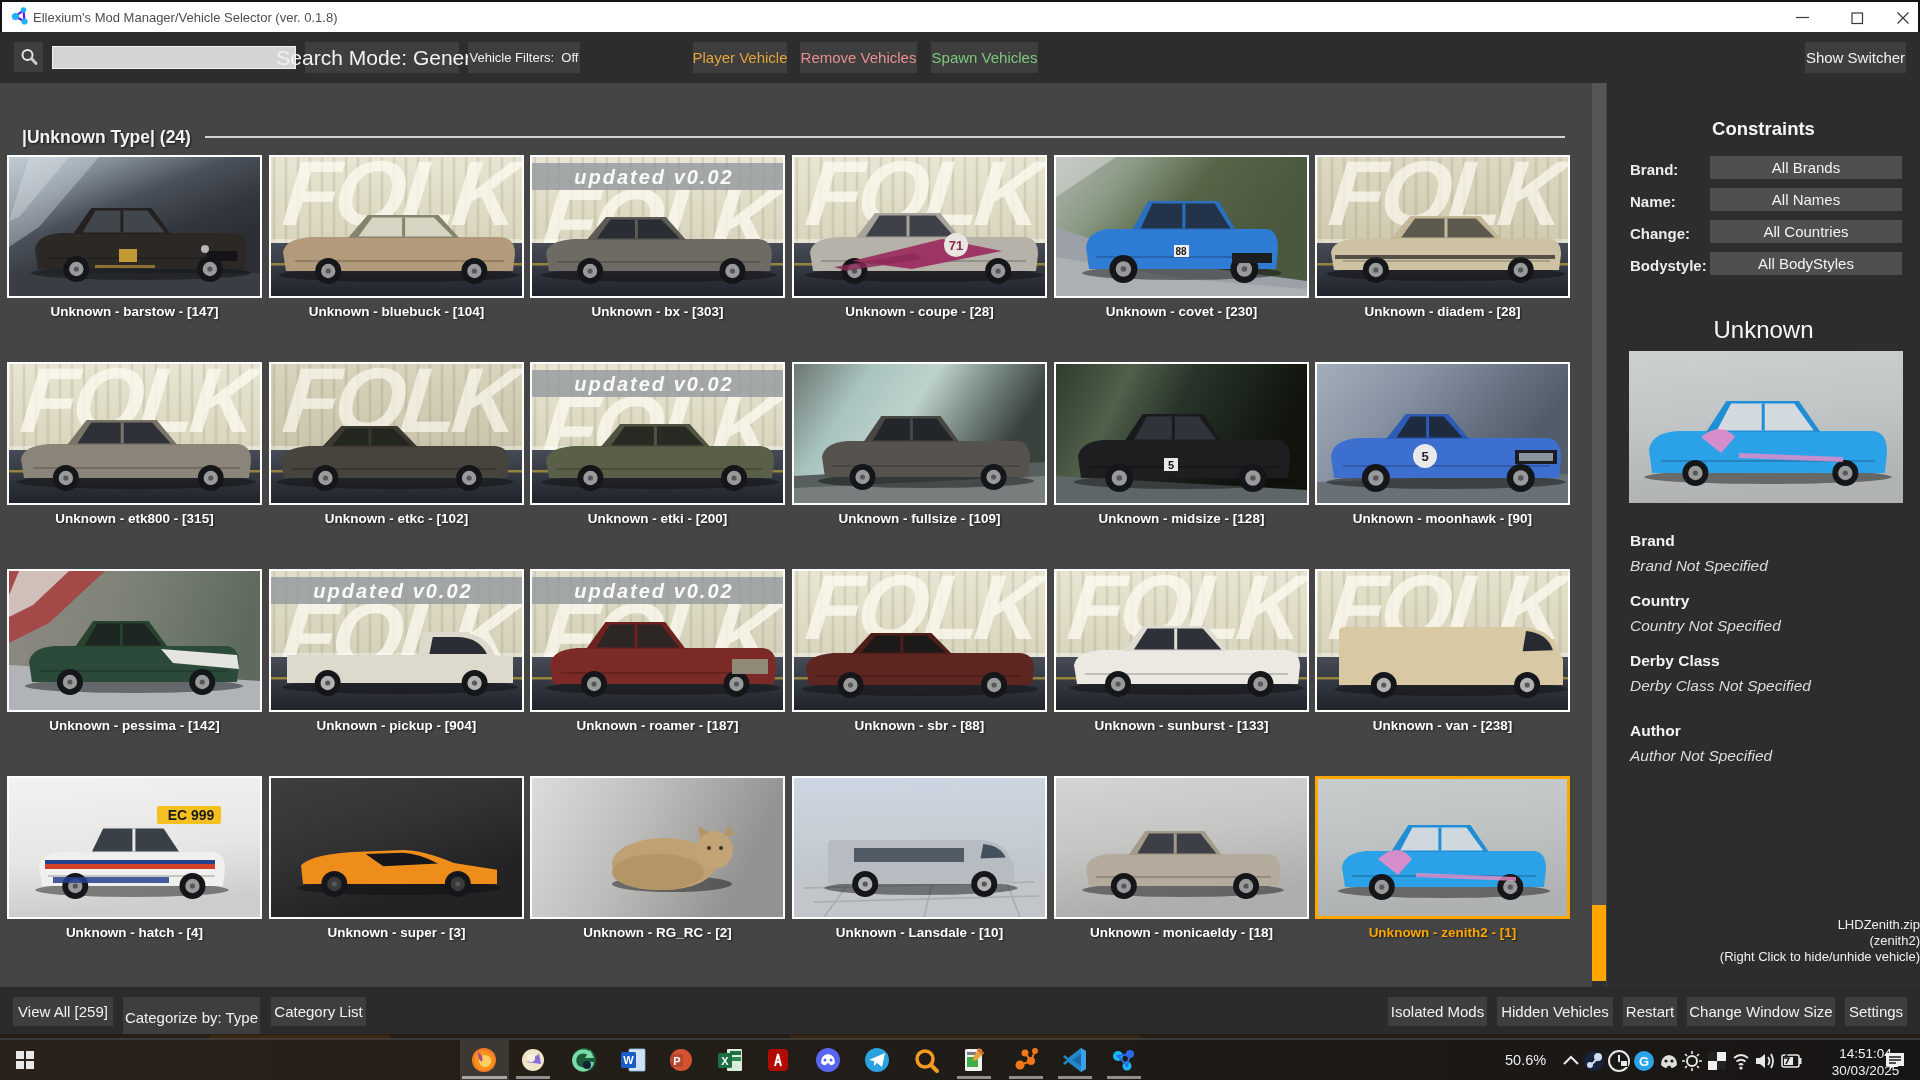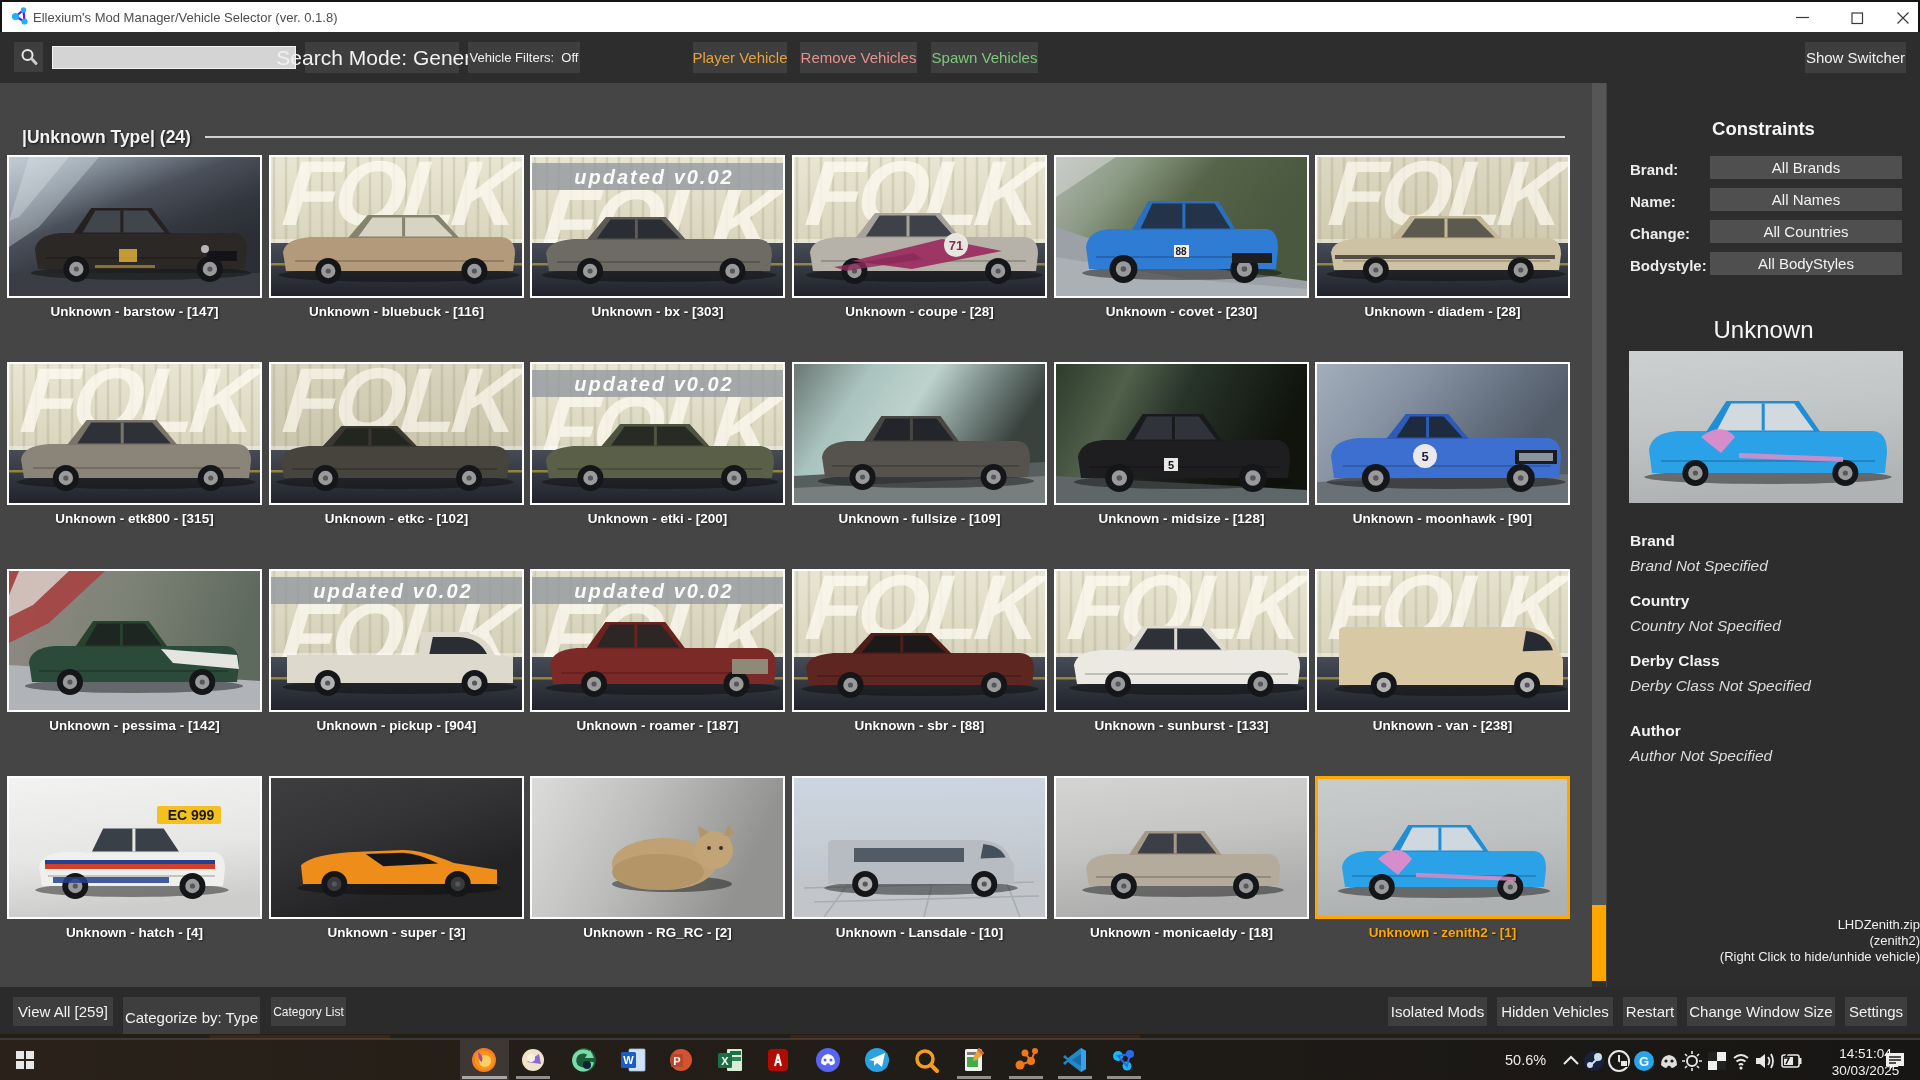--- a/index.html
+++ b/index.html
@@ -90,21 +90,21 @@
         <path d="M87.4 79.5 L101.32000000000001 60.5 L162.79999999999998 60.5 L181.82399999999998 79.5 Z" fill="#d8d4c4"></path>
         <rect x="131.1" y="60.5" width="3" height="19" fill="#84846c"></rect>
         <rect x="24" y="103" width="209" height="2" fill="rgba(0,0,0,0.18)"></rect>
         <circle cx="57.24" cy="114" r="13" fill="#14161a"></circle>
         <circle cx="57.24" cy="114" r="7.2" fill="#9a9a9a"></circle>
         <circle cx="57.24" cy="114" r="2.6" fill="#55575c"></circle>
         <circle cx="203.4" cy="114" r="13" fill="#14161a"></circle>
         <circle cx="203.4" cy="114" r="7.2" fill="#9a9a9a"></circle>
         <circle cx="203.4" cy="114" r="2.6" fill="#55575c"></circle>
       </svg></div>
-    <div class="cap">Unknown - bluebuck - [116]</div>
+    <div class="cap">Unknown - bluebuck - [104]</div>
   </div>
 <div class="tile" style="left:530px;top:155px">
     <div class="timg"><svg width="251" height="139" viewBox="0 0 251 139">
         <defs>
           <linearGradient id="w3" x1="0" y1="0" x2="0" y2="1">
             <stop offset="0" stop-color="#e8e5d2"></stop>
             <stop offset="1" stop-color="#d8d4bc"></stop>
           </linearGradient>
           <linearGradient id="r3" x1="0" y1="0" x2="0" y2="1">
             <stop offset="0" stop-color="#464b56"></stop>
@@ -813,21 +813,21 @@
 <div class="ilab" style="top:592px">Country</div>
 <div class="ival" style="top:617px">Country Not Specified</div>
 <div class="ilab" style="top:652px">Derby Class</div>
 <div class="ival" style="top:677px">Derby Class Not Specified</div>
 <div class="ilab" style="top:722px">Author</div>
 <div class="ival" style="top:747px">Author Not Specified</div>
 <div class="a" style="left:1607px;top:917px;width:313px;text-align:right;font-size:13px;color:#f0f0f0;line-height:16px">LHDZenith.zip<br>(zenith2)<br>(Right Click to hide/unhide vehicle)</div>
 <div class="a" style="left:0;top:987px;width:1920px;height:47px;background:#2b2b2b"></div>
 <div class="btn" style="left:13px;top:997px;width:100px;height:29px;font-size:15px">View All [259]</div>
 <div class="btn" style="left:123px;top:997px;width:137px;height:41px;font-size:15px">Categorize by: Type</div>
-<div class="btn" style="left:271px;top:997px;width:75px;height:29px;font-size:12px">Category List</div>
+<div class="btn" style="left:271px;top:997px;width:95px;height:29px;font-size:15px">Category List</div>
 <div class="btn" style="left:1388px;top:997px;width:99px;height:29px;font-size:15px">Isolated Mods</div>
 <div class="btn" style="left:1497px;top:997px;width:116px;height:29px;font-size:15px">Hidden Vehicles</div>
 <div class="btn" style="left:1623px;top:997px;width:54px;height:29px;font-size:15px">Restart</div>
 <div class="btn" style="left:1687px;top:997px;width:148px;height:29px;font-size:15px">Change Window Size</div>
 <div class="btn" style="left:1845px;top:997px;width:62px;height:29px;font-size:15px">Settings</div>
 <div class="a" style="left:0;top:1034px;width:1920px;height:4px;background:#261d14"></div>
 <div class="a" style="left:0;top:1038px;width:1920px;height:2px;background:#3a3a3a"></div>
 <div class="a" style="left:210px;top:1035px;width:180px;height:4px;background:#6a4018;opacity:0.3"></div>
 <div class="a" style="left:790px;top:1035px;width:350px;height:4px;background:#6a4018;opacity:0.25"></div>
 <div class="a" style="left:0;top:1040px;width:1920px;height:40px;background:linear-gradient(90deg,#2a221a 0%,#241e18 30%,#1e1b17 60%,#181614 100%)"></div>

